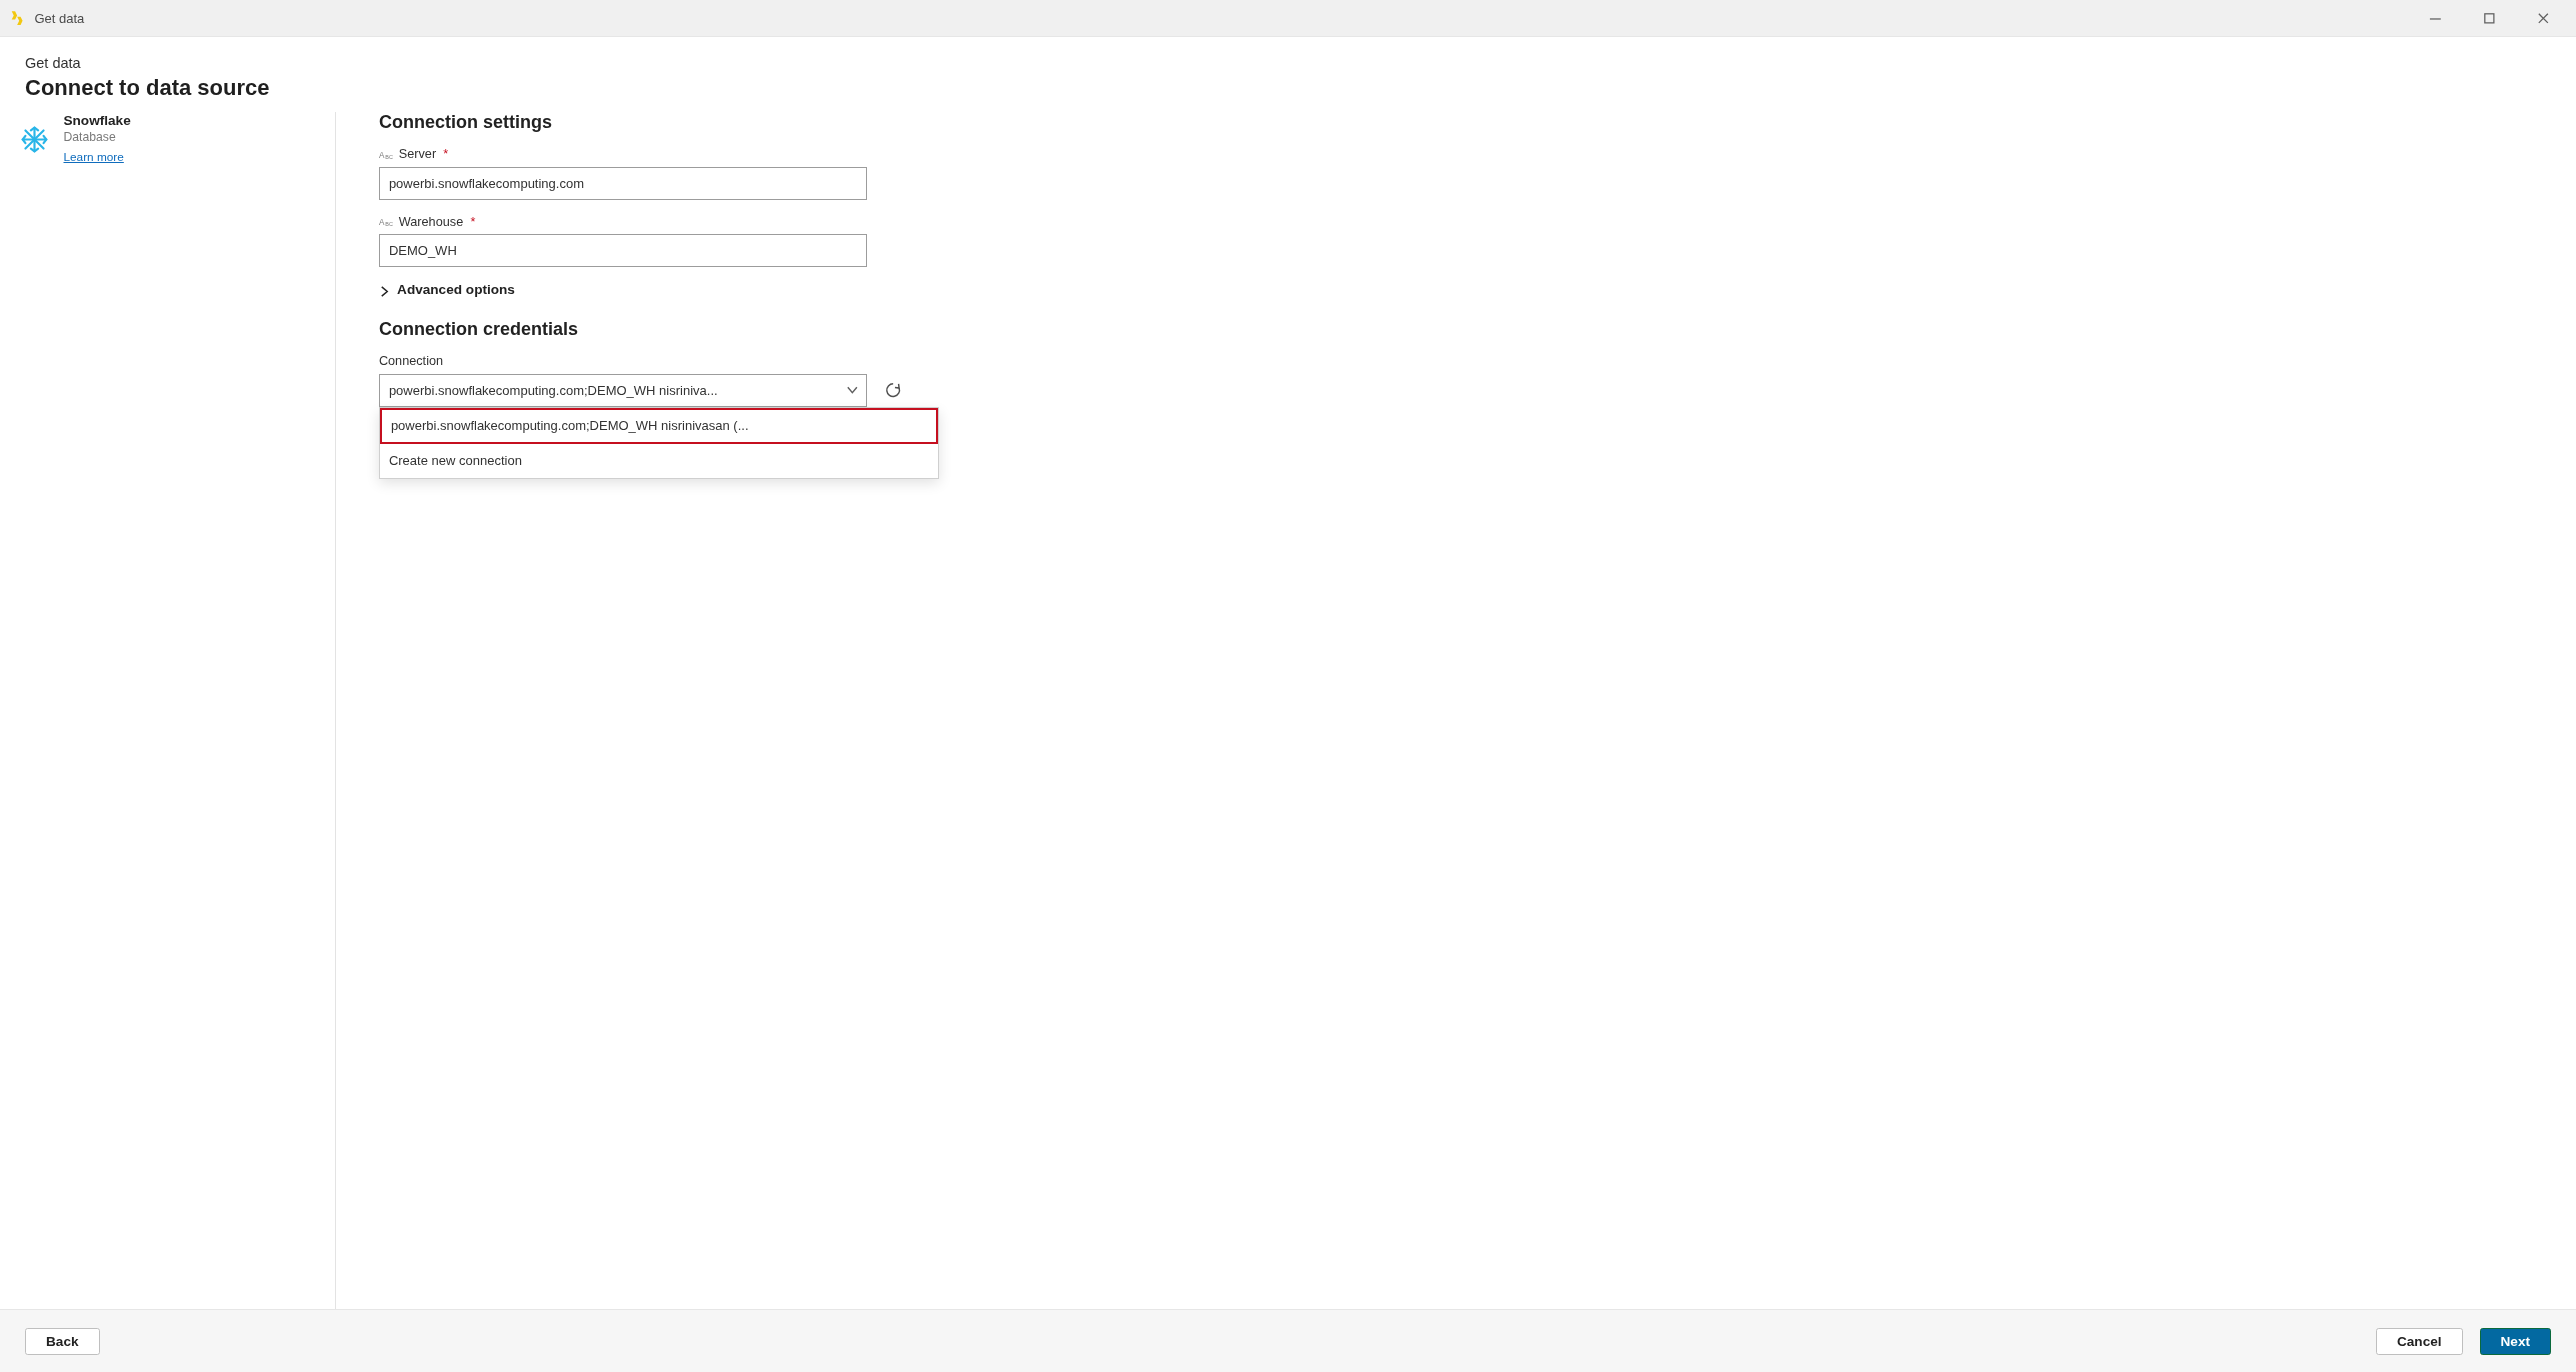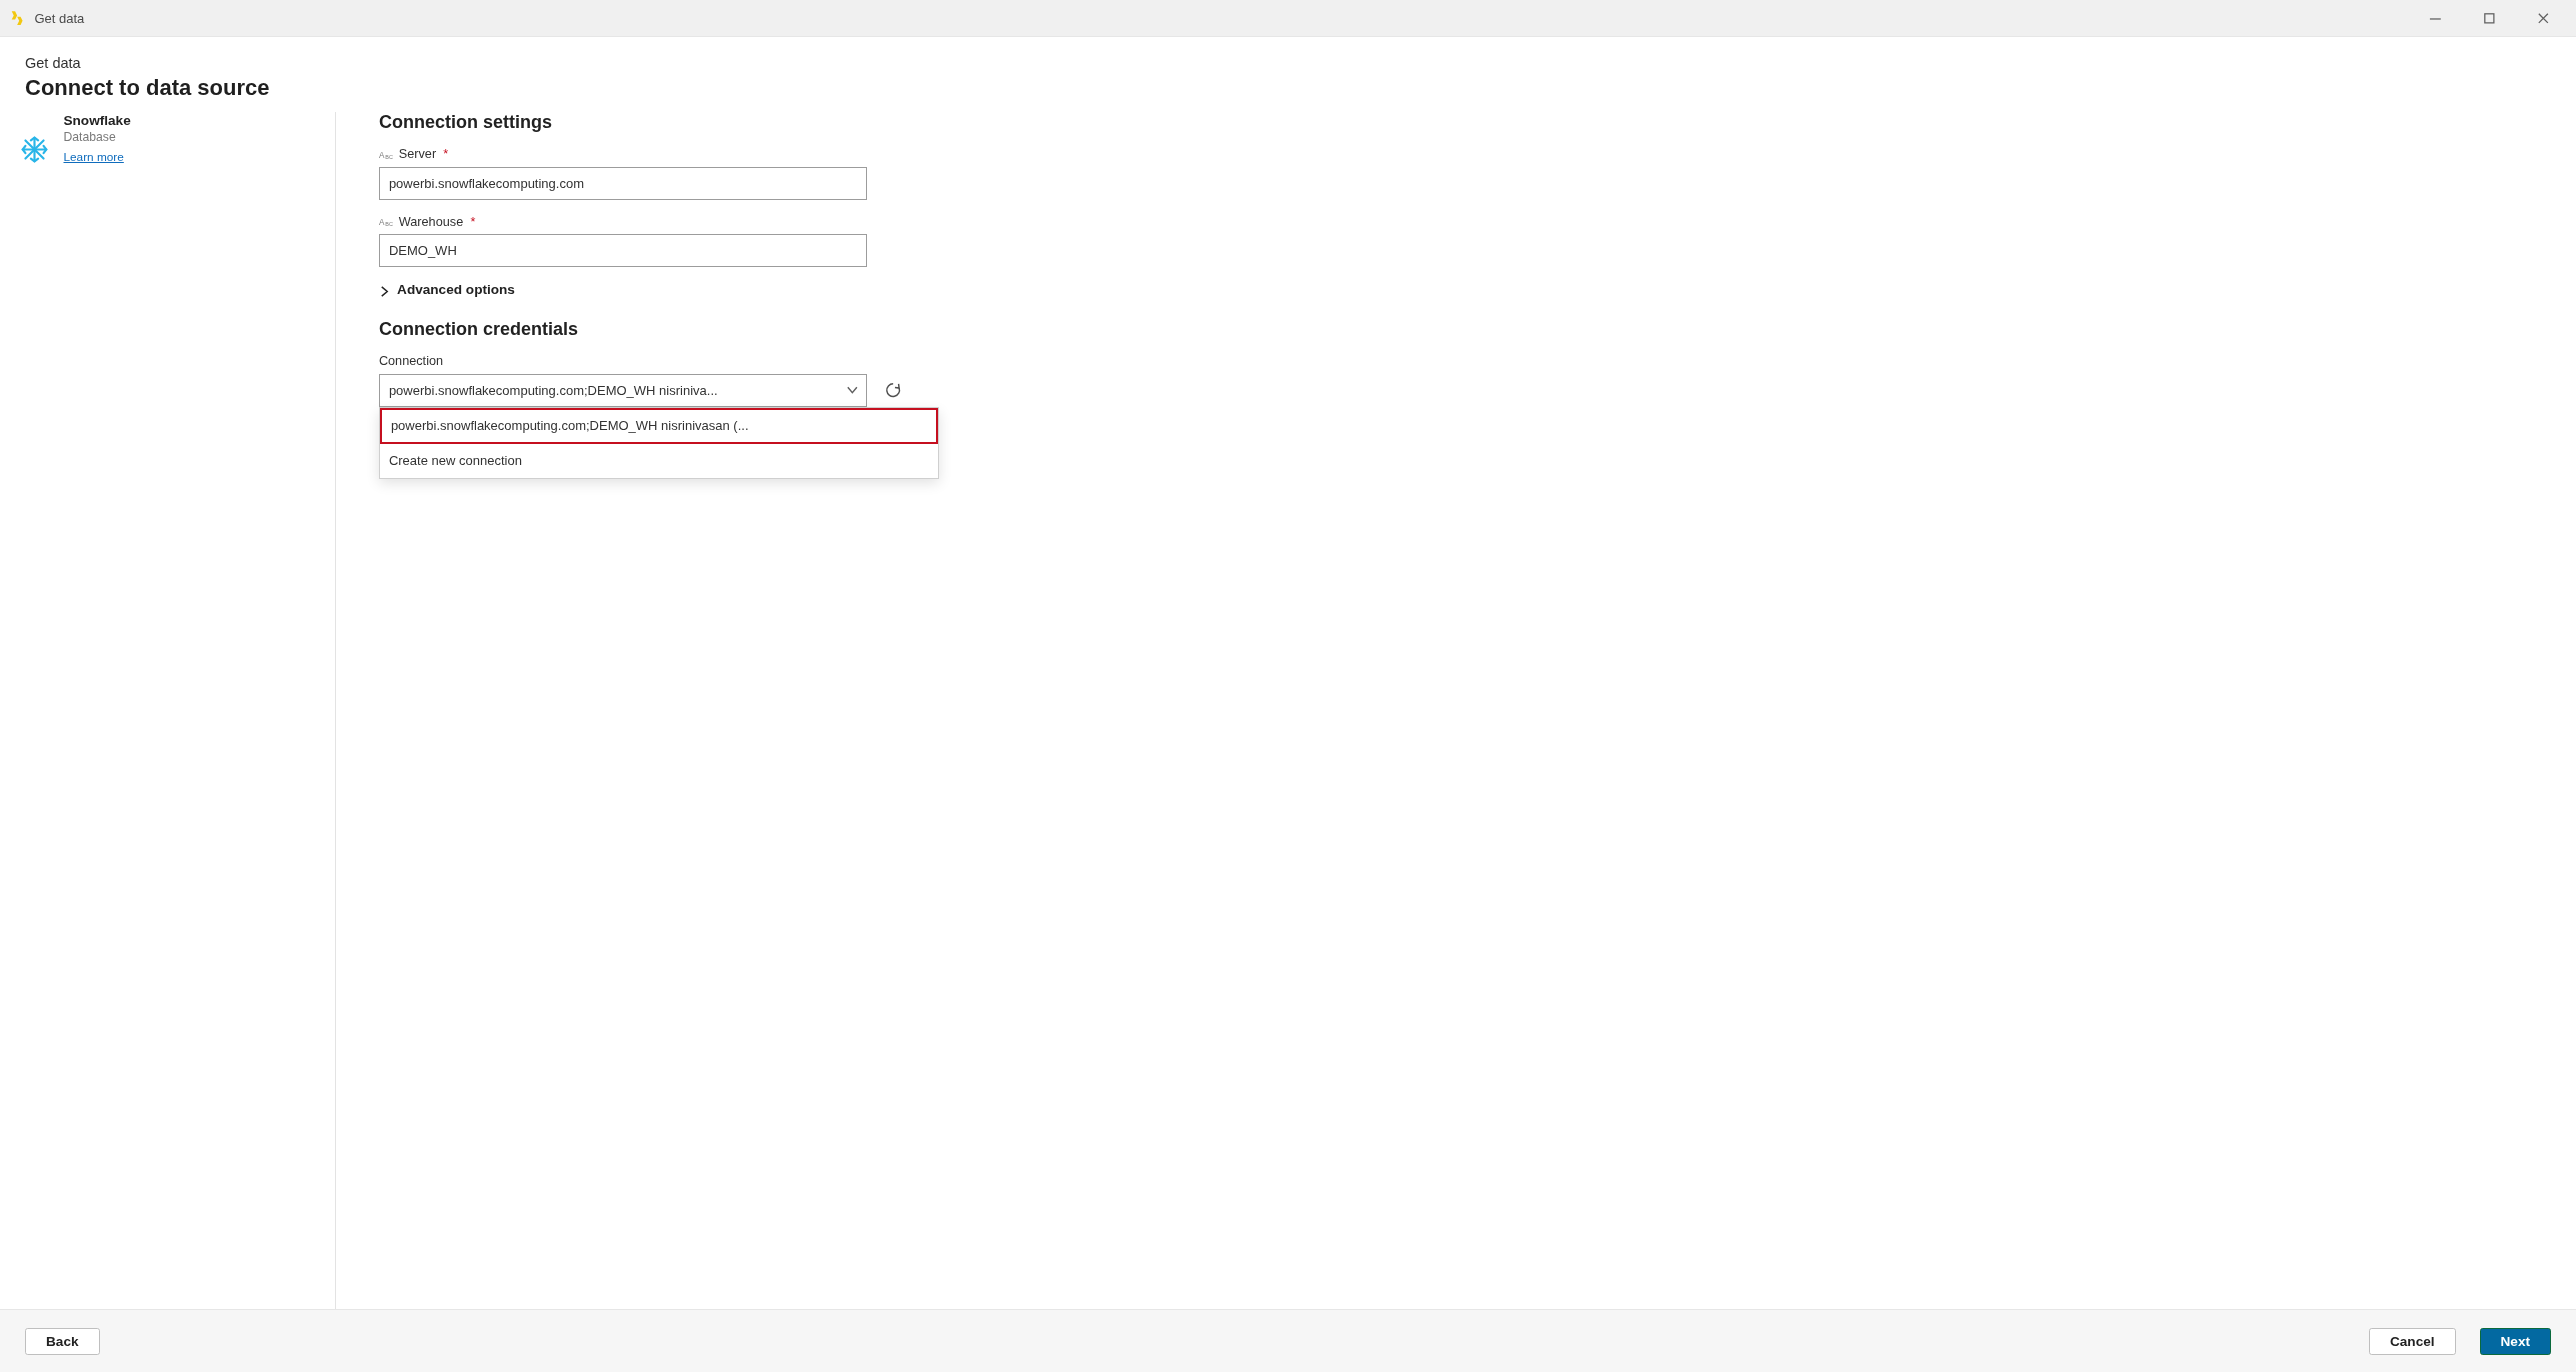--- a/index.html
+++ b/index.html
@@ -43,21 +43,21 @@
     display: flex;
     overflow: hidden;
   }
   .sidebar {
     width: 335px;
     padding: 1.8px 16.3px 0 20px;
   }
   .connector {
     display: flex;
     gap: 14.5px;
-    align-items: flex-end;
+    align-items: center;
   }
   .connector-icon {
     width: 29px; height: 29px; flex: 0 0 29px;
     margin-top: 1.8px;
     display: inline-flex; align-items: center; justify-content: center;
   }
   .connector-icon svg { width: 29px; height: 29px; }
   .connector-meta .name { font-size: 13.6px; font-weight: 600; color: #222; }
   .connector-meta .sub  { font-size: 12.2px; color: #7a7a7a; margin-top: 1.8px; }
   .connector-meta .learn {
@@ -163,21 +163,21 @@
   .btn {
     height: 27px; padding: 0 20px;
     border: 0.9px solid #bfbfbf; background: #fff;
     font-size: 13.6px; font-weight: 600; color: #222;
     border-radius: 2.7px; cursor: pointer;
   }
   .btn.primary {
     background: #0369a1; border-color: #0b6a3d; color: #fff;
   }
   .footer-spacer { flex: 1 1 auto; }
-  .footer .right { display: flex; gap: 24px; border-radius: 15px; }
+  .footer .right { display: flex; gap: 17px; border-radius: 15px; }
 </style>
 </head>
 <body>
 
 <div class="titlebar">
   <span class="app-icon">
     <svg viewBox="0 0 24 24">
         <path fill="#F2C811" d="M4 2h5l3 6-3 6H4l3-6-3-6zm8 8h5l3 6-3 6h-5l3-6-3-6z"></path>
       </svg>
   </span>

